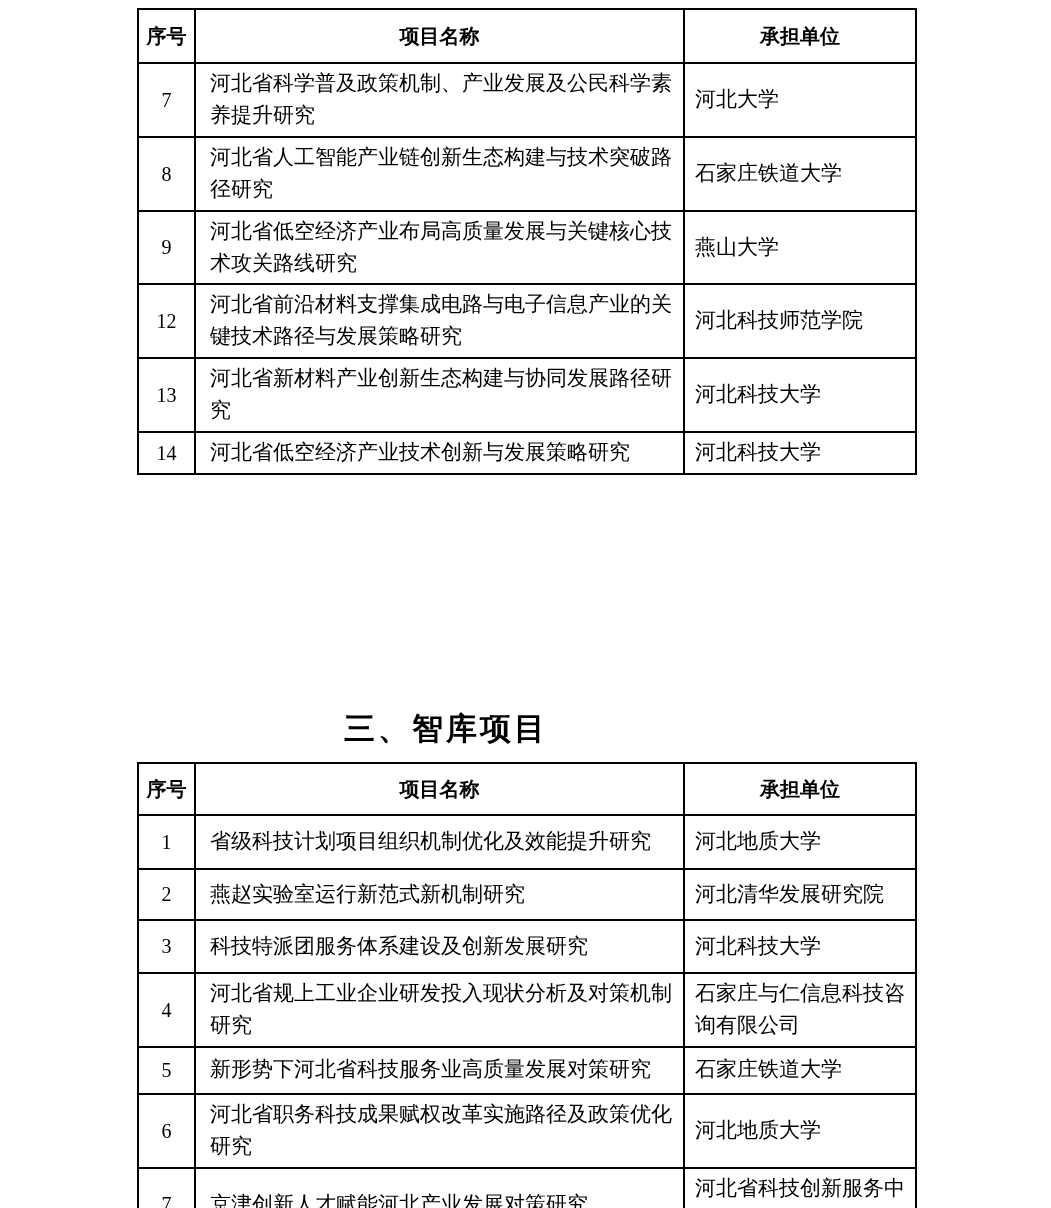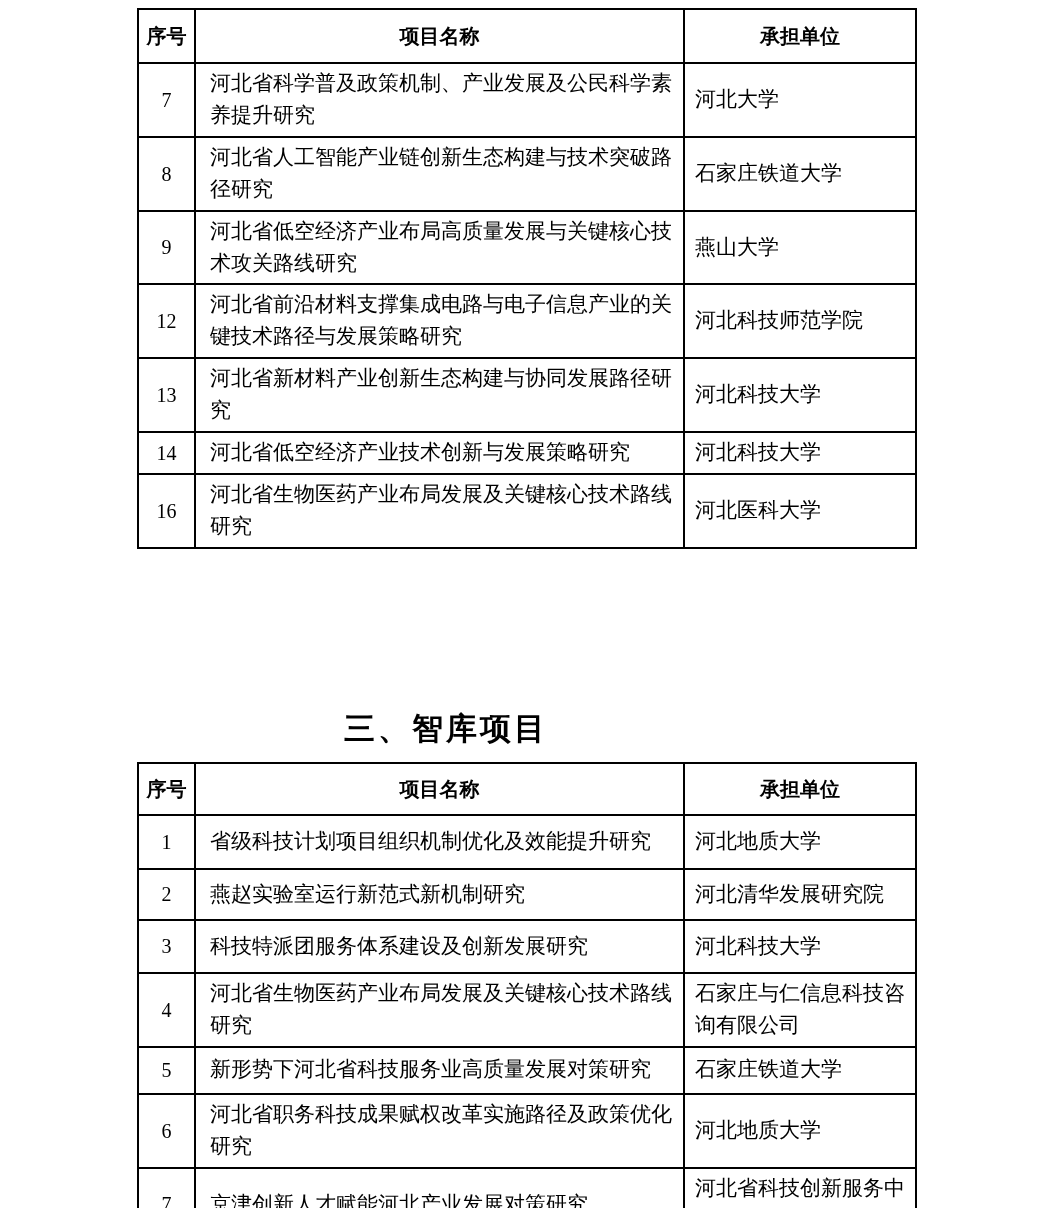--- a/index.html
+++ b/index.html
@@ -114,25 +114,20 @@
     <tr class="h62">
       <td class="num">13</td>
       <td class="name">河北省新材料产业创新生态构建与协同发展路径研究</td>
       <td class="unit">河北科技大学</td>
     </tr>
     <tr class="h49">
       <td class="num">14</td>
       <td class="name">河北省低空经济产业技术创新与发展策略研究</td>
       <td class="unit">河北科技大学</td>
     </tr>
-    <tr class="h63">
-      <td class="num">16</td>
-      <td class="name">河北省生物医药产业布局发展及关键核心技术路线研究</td>
-      <td class="unit">河北医科大学</td>
-    </tr>
   </tbody>
     </table>
 
   <div class="section-heading">三、智库项目</div>
 
   <table class="doc-table" id="table-2">
     <colgroup>
         <col class="c1">
         <col class="c2">
         <col class="c3">
@@ -153,21 +148,21 @@
       <td class="name">燕赵实验室运行新范式新机制研究</td>
       <td class="unit">河北清华发展研究院</td>
     </tr>
     <tr class="h53">
       <td class="num">3</td>
       <td class="name">科技特派团服务体系建设及创新发展研究</td>
       <td class="unit">河北科技大学</td>
     </tr>
     <tr class="h60">
       <td class="num">4</td>
-      <td class="name">河北省生物医药产业布局发展及关键核心技术路线研究</td>
+      <td class="name">河北省规上工业企业研发投入现状分析及对策机制研究</td>
       <td class="unit">石家庄与仁信息科技咨询有限公司</td>
     </tr>
     <tr class="h47">
       <td class="num">5</td>
       <td class="name">新形势下河北省科技服务业高质量发展对策研究</td>
       <td class="unit">石家庄铁道大学</td>
     </tr>
     <tr class="h65">
       <td class="num">6</td>
       <td class="name">河北省职务科技成果赋权改革实施路径及政策优化研究</td>

